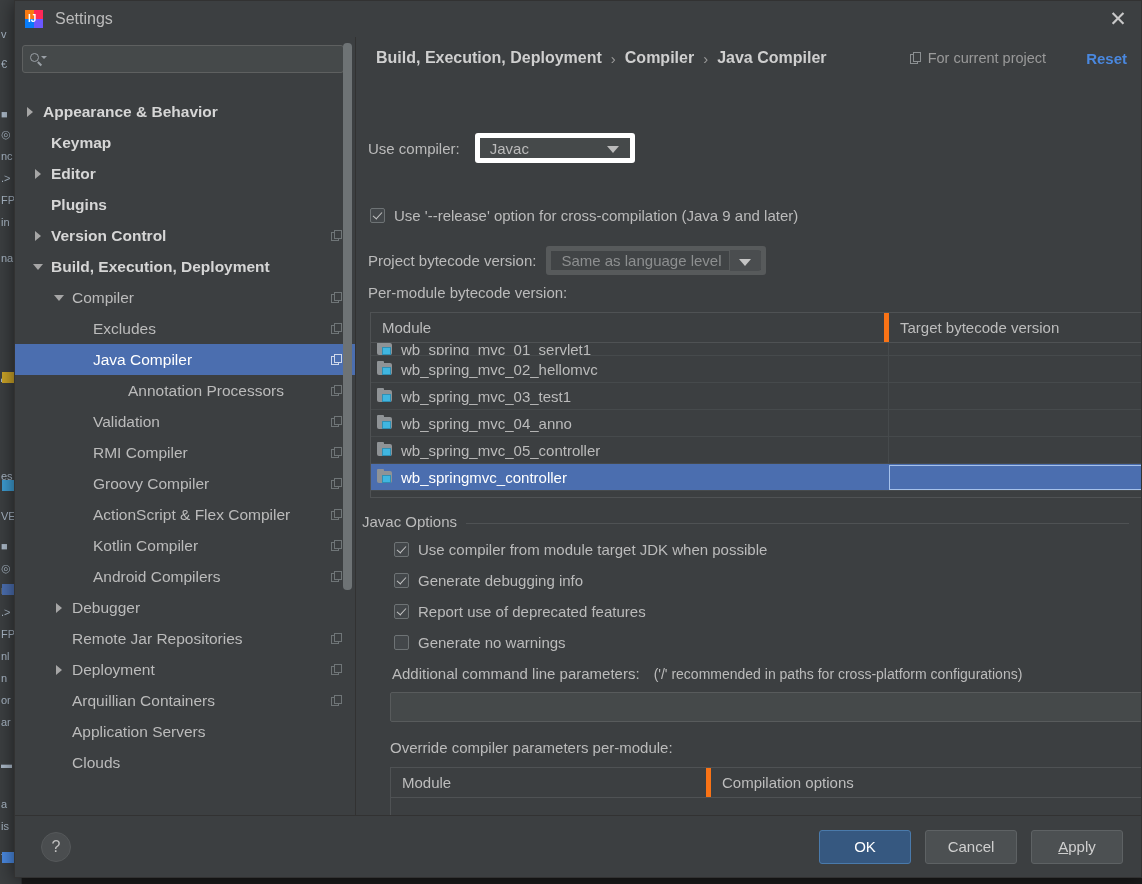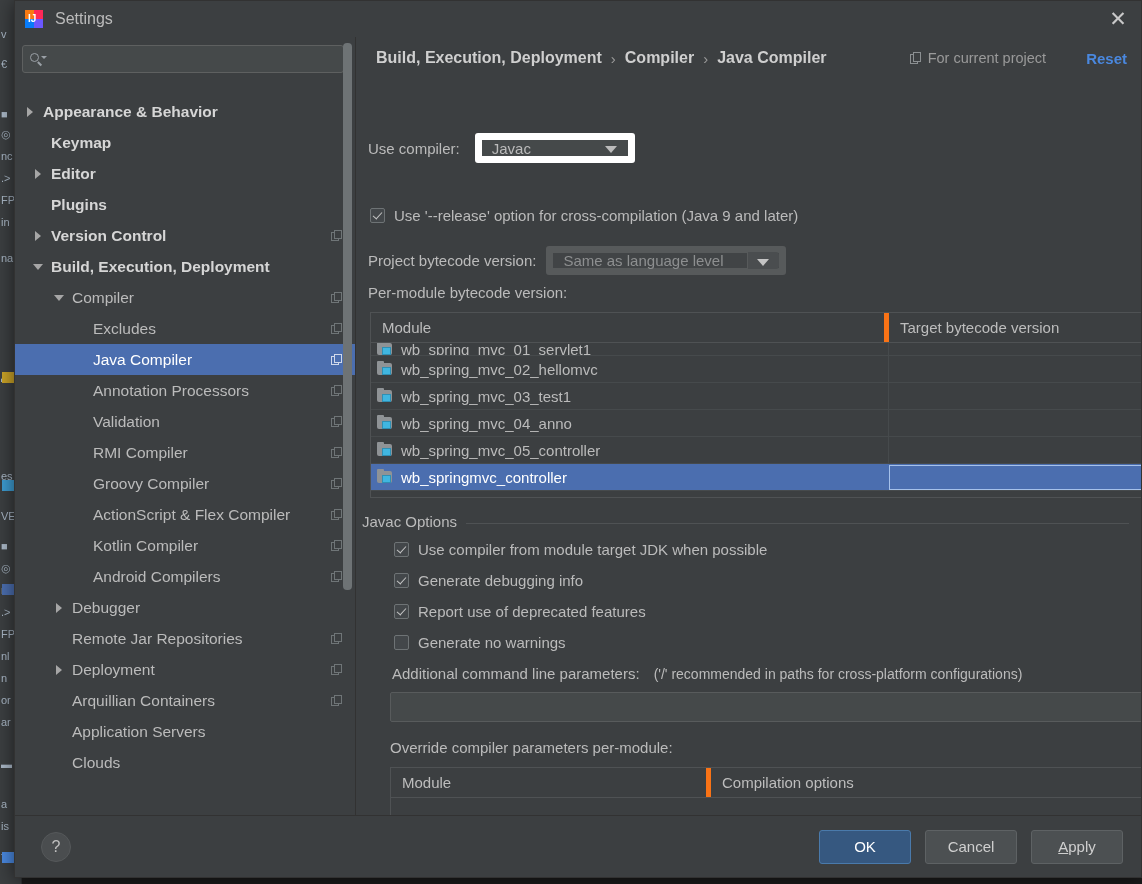--- a/index.html
+++ b/index.html
@@ -176,21 +176,21 @@
   .proj-badge b { left: 3px; top: 0; width: 8px; height: 10px; background: #3c3f41; }
   #reset-link { margin-left: 40px; color: #4a88df; font-size: 15px; font-weight: bold; white-space: nowrap; }
 
   .form { position: absolute; left: 0; top: 42px; right: 0; bottom: 0; padding-left: 12px; }
 
   .row { display: flex; align-items: center; margin-top: 11px; }
   .lbl { color: #bbbbbb; font-size: 15px; }
 
   #use-compiler-row { position: absolute; left: 12px; top: 43px; }
   .combo {
-    height: 30px; background: #45494a; border: 7px solid #ffffff; border-radius: 3px;
+    height: 30px; background: #45494a; border: 5px solid #ffffff; border-radius: 3px;
     display: flex; align-items: center; color: #bbbbbb; font-size: 15px;
     padding-left: 10px; position: relative;
   }
   .combo .arrow {
     position: absolute; right: 11px; top: 50%; margin-top: -2px;
     border-left: 6px solid transparent; border-right: 6px solid transparent;
     border-top: 7px solid #bbbbbb;
   }
   #use-compiler-combo { width: 160px; margin-left: 15px; }
 
@@ -202,21 +202,21 @@
   .cb.checked::after {
     content: ""; position: absolute; left: 4px; top: 1px; width: 4px; height: 8px;
     border: solid #c4c4c4; border-width: 0 1.8px 1.8px 0; transform: rotate(42deg);
   }
   .cb-row { display: flex; align-items: center; color: #bbbbbb; font-size: 15px; }
 
   #release-row { position: absolute; left: 14px; top: 128px; }
 
   #bytecode-row { position: absolute; left: 12px; top: 167px; display: flex; align-items: center; }
   #bytecode-combo {
-    width: 240px; margin-left: 10px; background: #414446; border-color: #575a5b; color: #8d8f90;
+    width: 220px; margin-left: 10px; background: #414446; border-color: #575a5b; color: #8d8f90;
     border-radius: 3px; height: 29px; display:flex; align-items:center; position:relative;
   }
   #bytecode-combo .btn-part {
     position: absolute; right: 0; top: -1px; bottom: -1px; width: 32px;
     border-left: 1px solid #575a5b; background: #4a4d4f;
     border-radius: 0 3px 3px 0;
   }
   #bytecode-combo .arrow { right: 10px; border-top-color: #c4c4c4; }
 
   #permodule-label { position: absolute; left: 12px; top: 205px; }
@@ -438,21 +438,21 @@
             </span>
           </div>
           <div class="tree-row selected" style="padding-left: 58px;">
             <span class="tw"></span>
             <span class="tree-label">Java Compiler</span>
             <span class="copy-badge">
               <i></i>
               <b></b>
             </span>
           </div>
-          <div class="tree-row" style="padding-left: 58px;">
+          <div class="tree-row" style="padding-left: 58px; gap: 35px;">
             <span class="tw"></span>
             <span class="tree-label">Annotation Processors</span>
             <span class="copy-badge">
               <i></i>
               <b></b>
             </span>
           </div>
           <div class="tree-row" style="padding-left: 58px;">
             <span class="tw"></span>
             <span class="tree-label">Validation</span>

